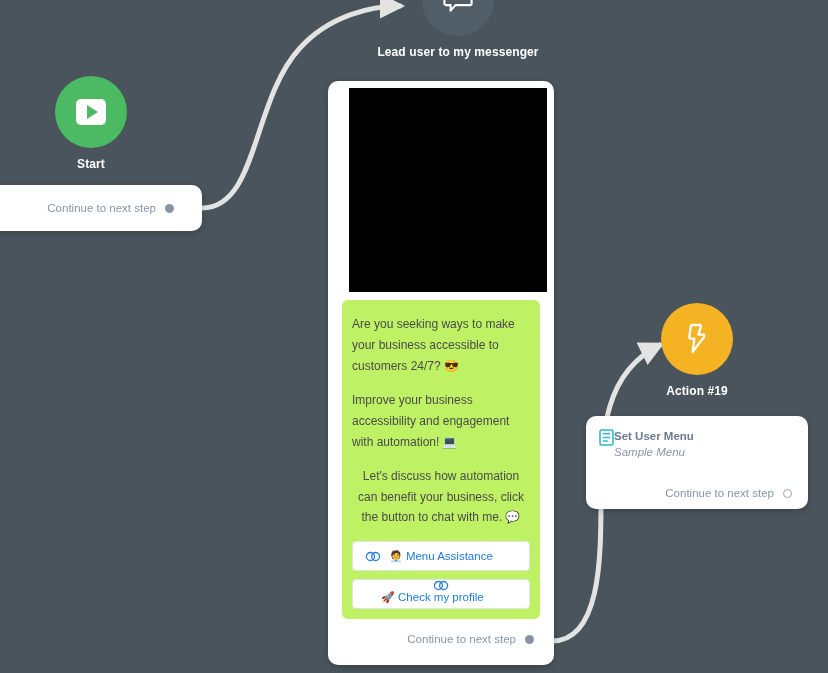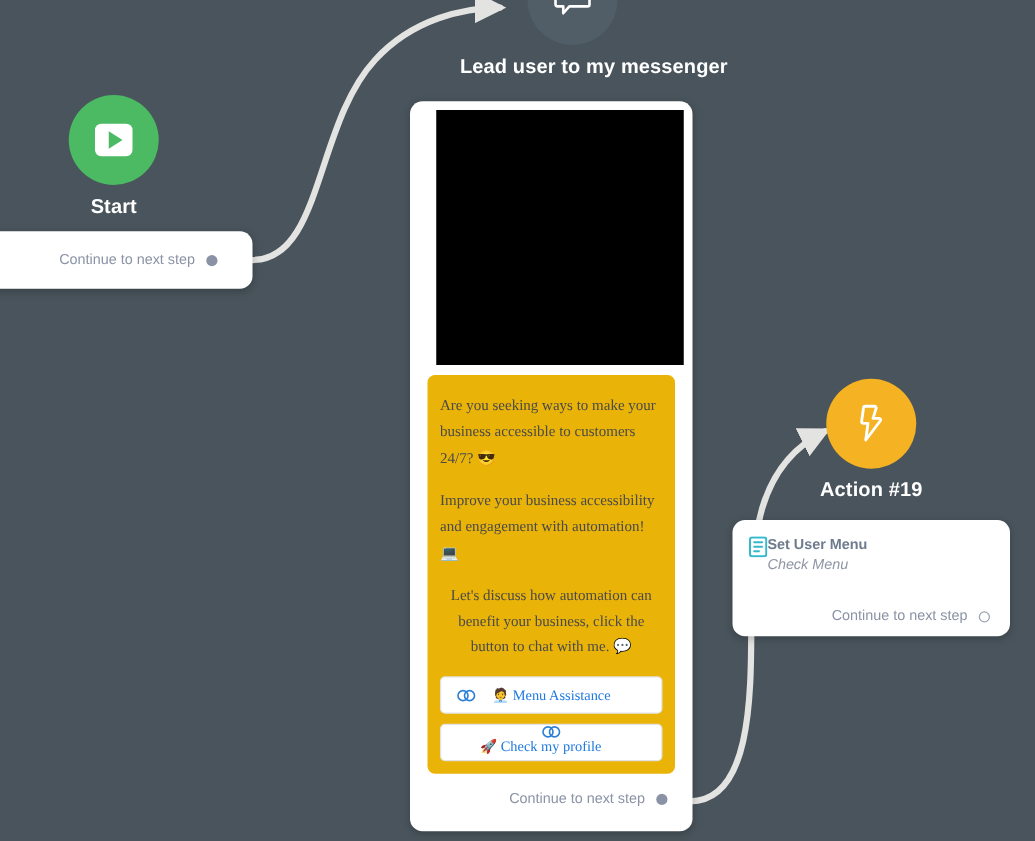--- a/index.html
+++ b/index.html
@@ -26,21 +26,21 @@
   .node-circle {
     width: 72px; height: 72px;
     border-radius: 50%;
     display: flex; align-items: center; justify-content: center;
     margin: 0 auto;
   }
   .node-title {
     margin-top: 9px;
     text-align: center;
     color: #ffffff;
-    font-size: 16px;
+    font-size: 12px;
     font-weight: bold;
     letter-spacing: .1px;
     white-space: nowrap;
   }
 
   
   #start-node { left: 0px; top: 76px; width: 182px; }
   .green-circle { background: #4cb963; }
   .play-box {
     width: 30px; height: 26px;
@@ -105,24 +105,23 @@
     padding: 6px;
     display: flex; flex-direction: column;
   }
   .media-black {
     margin: 1px 0 0 15px;
     width: 198px; height: 222px;
     background: #000000;
   }
   .bubble {
     margin: 8px 8px 0 8px;
-    background: #eab308;
+    background: #bef264;
     border-radius: 6px;
     padding: 14px 10px 10px 10px;
-    font-family: Liberation Serif, serif;
   }
   .bubble p {
     color: #4a4a4a;
     font-size: 12px;
     line-height: 1.72;
     margin-bottom: 14px;
   }
   .bubble p:last-of-type { margin-bottom: 13px; text-align: center; }
   .qr-btn {
     background: #ffffff;
@@ -270,21 +269,21 @@
       <span>
         <svg width="15" height="17" viewBox="0 0 15 17">
           <rect x="1" y="1" width="13" height="15" rx="1.6" fill="none" stroke="#33b9cc" stroke-width="1.6"></rect>
           <line x1="4.3" y1="4.8" x2="10.7" y2="4.8" stroke="#33b9cc" stroke-width="1.5" stroke-linecap="round"></line>
           <line x1="4.3" y1="8.4" x2="10.7" y2="8.4" stroke="#33b9cc" stroke-width="1.5" stroke-linecap="round"></line>
           <line x1="4.3" y1="12" x2="8.2" y2="12" stroke="#33b9cc" stroke-width="1.5" stroke-linecap="round"></line>
         </svg>
       </span>
       <span class="action-texts">
         <span class="action-title">Set User Menu</span>
-        <span class="action-sub">Check Menu</span>
+        <span class="action-sub">Sample Menu</span>
       </span>
     </div>
     <div class="continue-row">
       <span>Continue to next step</span>
       <span class="dot-hollow"></span>
     </div>
   </div>
 
 </div>
 

